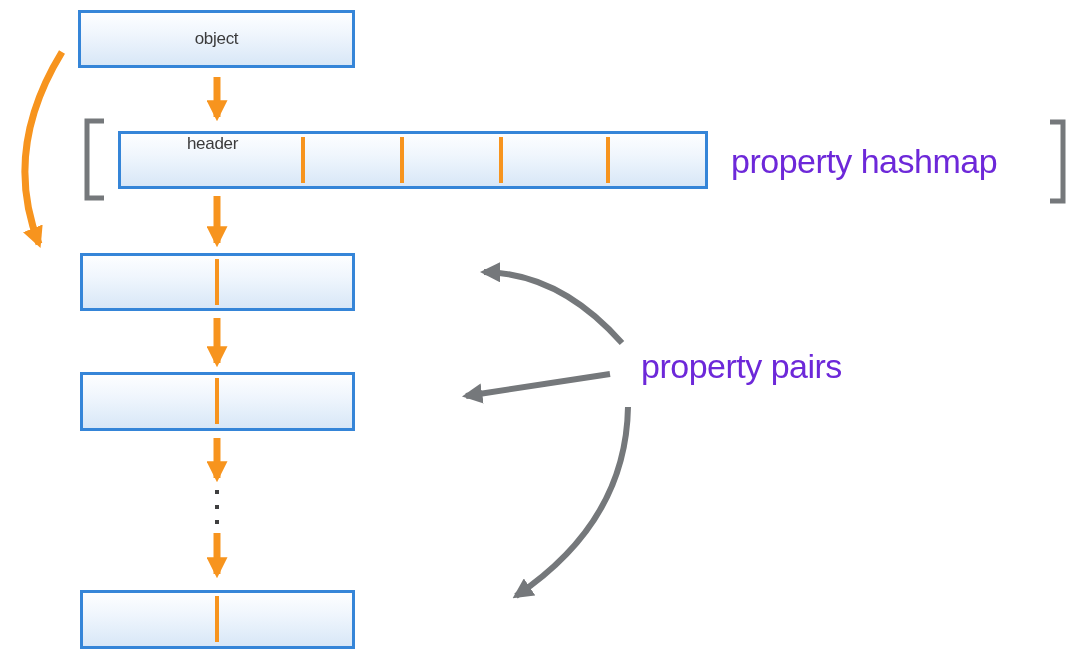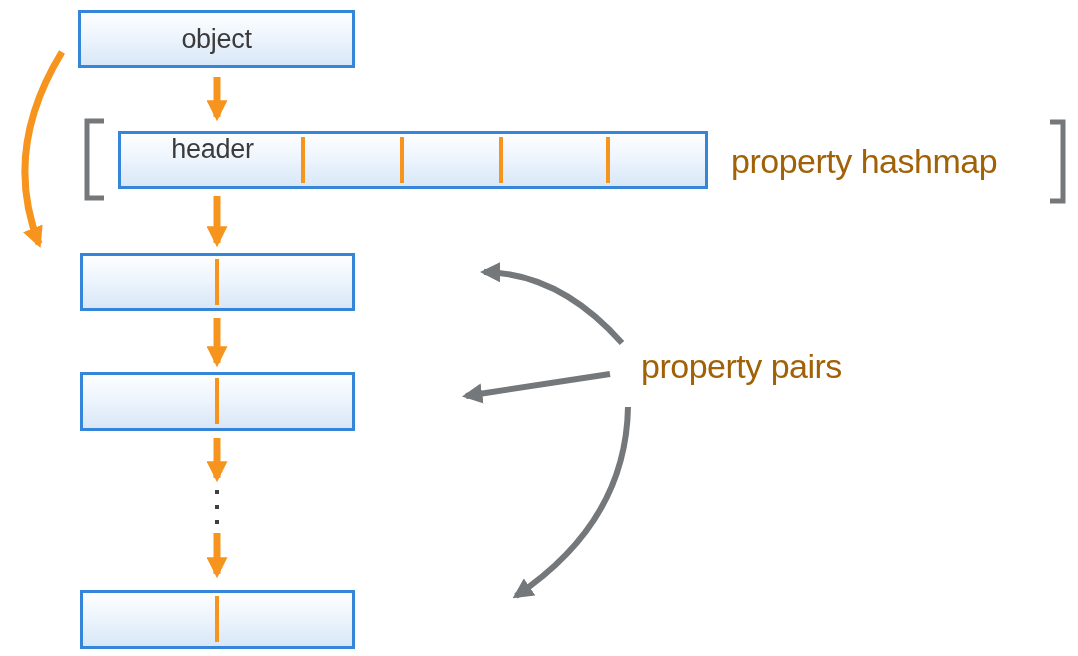--- a/index.html
+++ b/index.html
@@ -21,21 +21,21 @@
     position: absolute;
     box-sizing: border-box;
     border: 3px solid #3585d8;
     background: linear-gradient(180deg, #fdfeff 0%, #f0f6fd 40%, #d8e7f7 100%);
     display: flex;
     align-items: center;
     justify-content: center;
   }
   .box-label {
     color: #3b3b3c;
-    font-size: 27px;
+    font-size: 17px;
     letter-spacing: -0.3px;
   }
   .header-box { justify-content: flex-start; }
   .header-label-wrap {
     position: absolute;
     left: 0; top: 0;
     width: 183px; height: 52px;
     display: flex;
     justify-content: center;
   }
@@ -49,21 +49,21 @@
   .pair-divider {
     position: absolute;
     left: 132px;
     width: 4px;
     top: 3px;
     height: 46px;
     background: #f7941e;
   }
   .annotation {
     position: absolute;
-    color: #a16207;
+    color: #6d28d9;
     font-size: 34px;
     letter-spacing: -0.5px;
     white-space: nowrap;
   }
   .annotation-hashmap {
     left: 731px; top: 131px; height: 60px;
     display: flex; align-items: center;
   }
   .annotation-pairs {
     left: 631px; top: 347px; line-height: 38px; margin-left: 10px;

